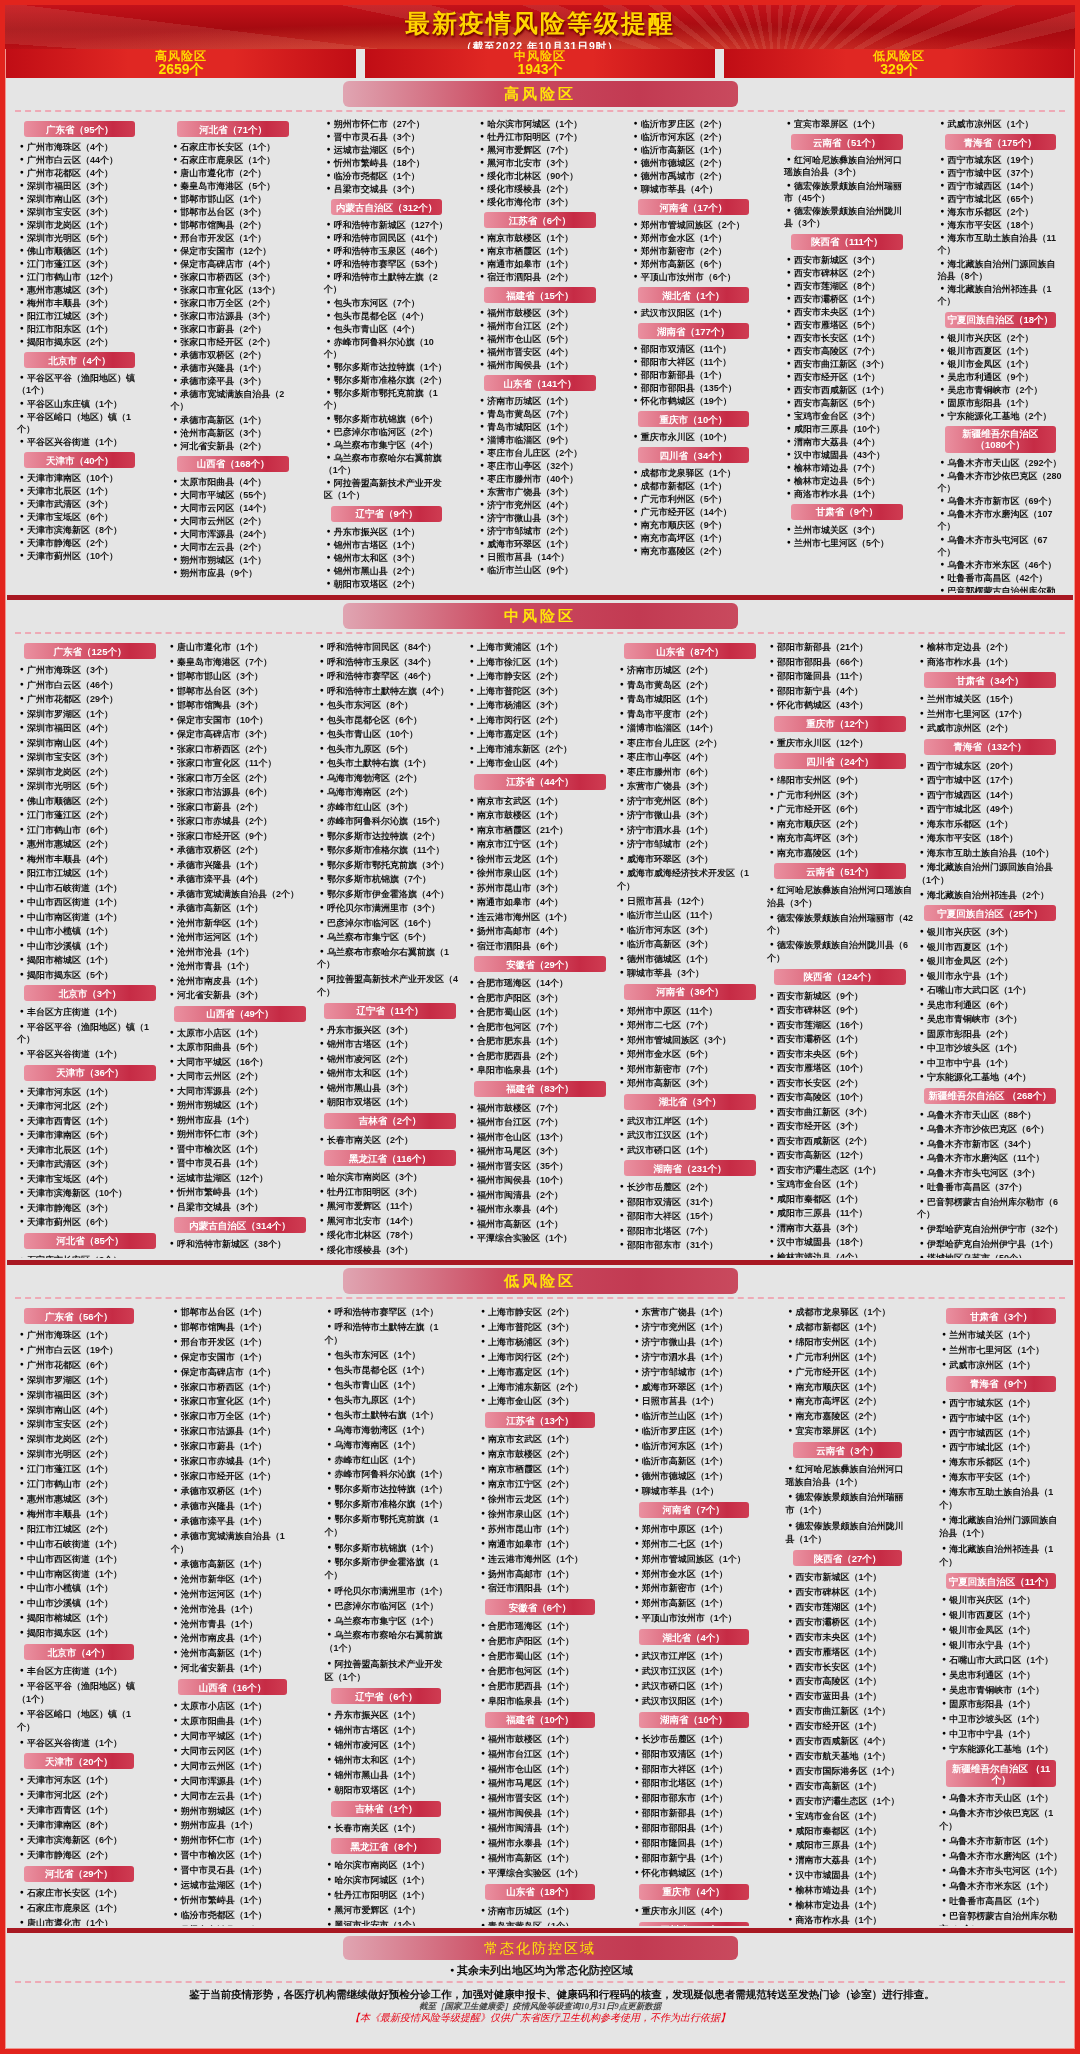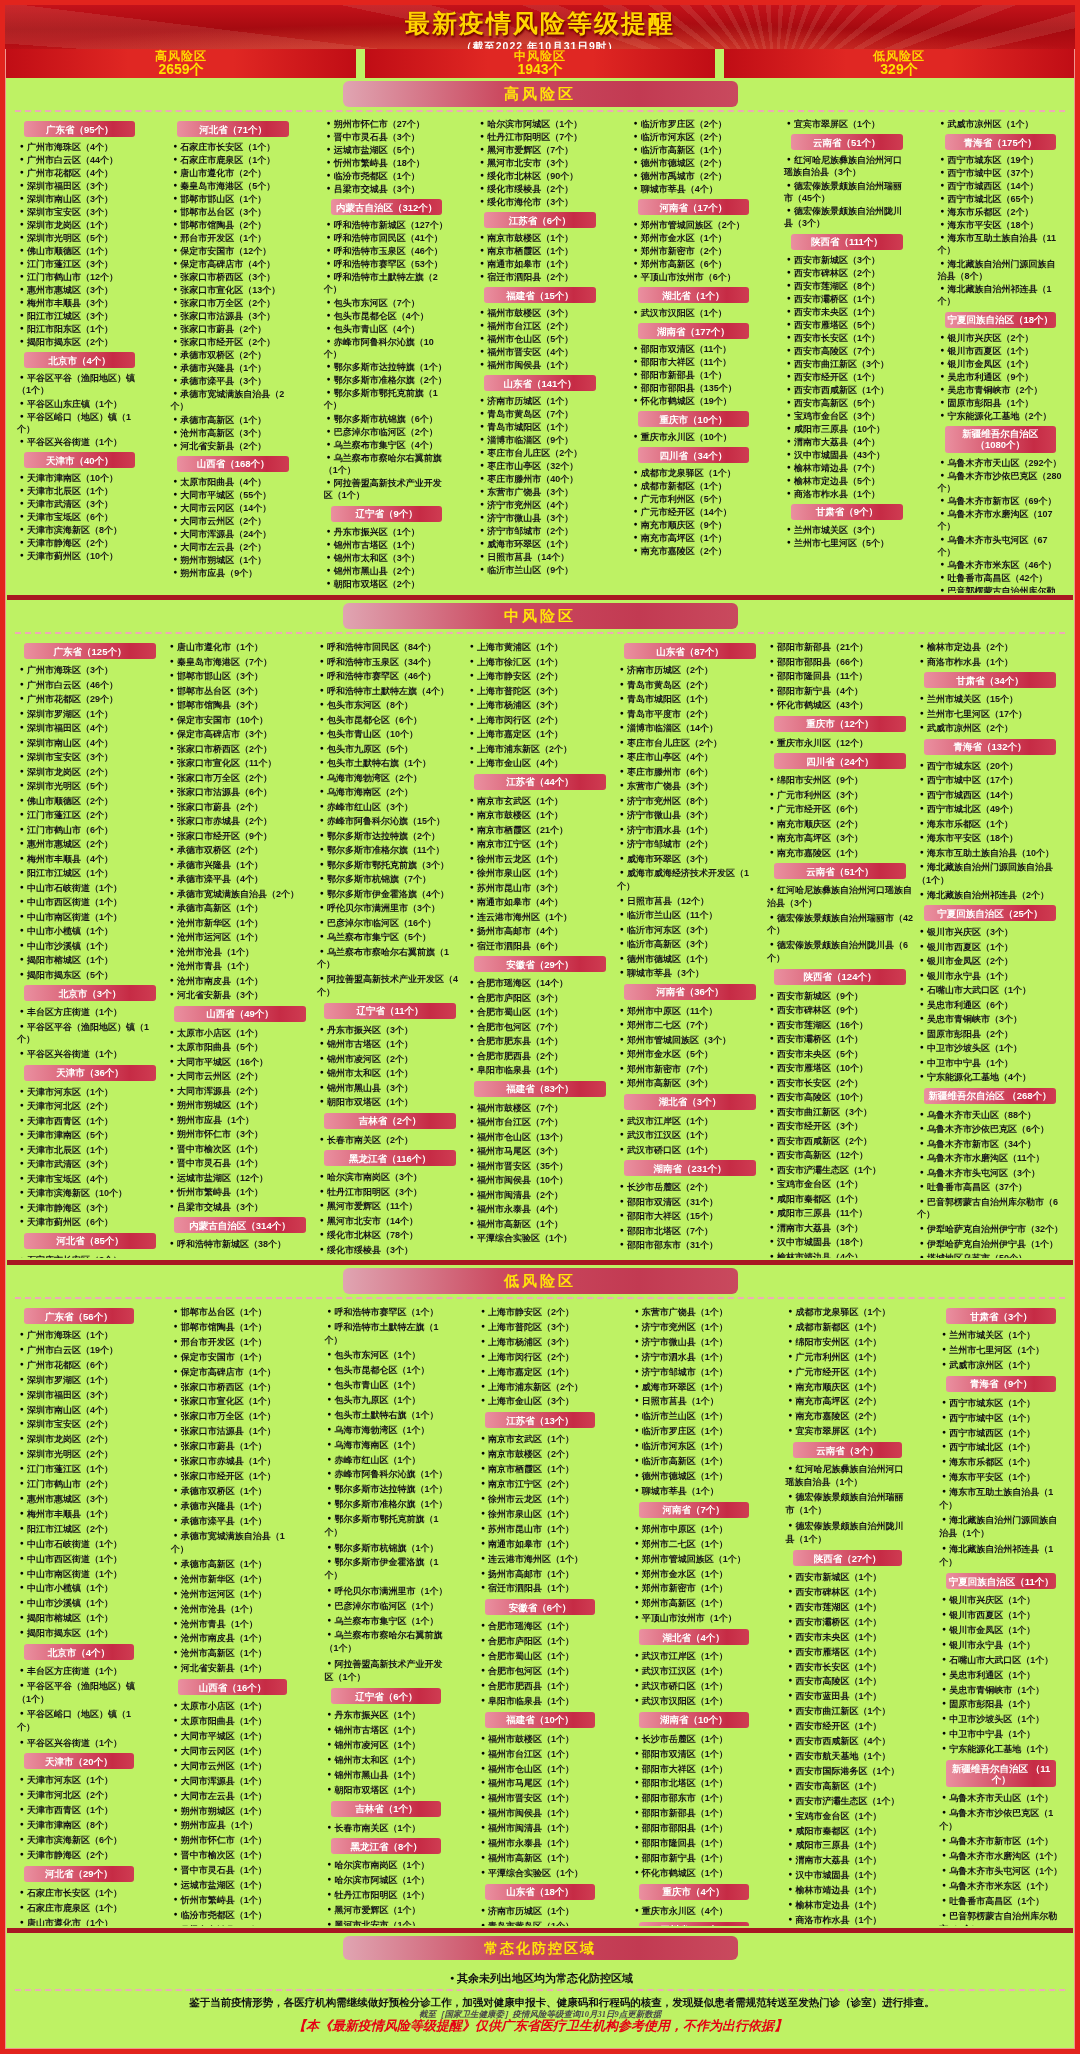--- a/index.html
+++ b/index.html
@@ -1,18 +1,18 @@
 <!DOCTYPE html>
 <html><head>
 <meta charset="utf-8">
 <style>
   * { margin:0; padding:0; box-sizing:border-box; }
   html,body { background:#fff; }
   body { font-family:"Liberation Sans","DejaVu Sans",sans-serif; }
-  .page { position:relative; width:1080px; height:2054px; margin:0 auto; background:#bef264;
+  .page { position:relative; width:1080px; height:2054px; margin:0 auto; background:#e5e5e5;
           border:5px solid #e2241d; overflow:hidden; }
   .page-inner { position:relative; width:100%; height:100%; box-shadow:inset 0 0 0 1px #f0968f; }
 
   
   .title-banner { height:44px; text-align:center; position:relative; overflow:hidden;
     background:
       radial-gradient(ellipse 90% 160% at 50% 135%, rgba(255,150,90,.50), transparent 60%),
       repeating-conic-gradient(from 170deg at 72% 210%, rgba(255,230,200,.10) 0 3deg, transparent 3deg 8deg),
       linear-gradient(180deg,#c4121a 0%,#a50a10 55%,#b80f15 100%);
   }
@@ -44,32 +44,32 @@
     font-size:9.5px; line-height:11px; text-align:center; border-radius:3px; padding:2.5px 2px;
     margin:4px 7px 3px; }
   .item { font-weight:bold; color:#161616; font-size:9px; word-break:break-all; }
   .blt { font-size:6.5px; margin:0 3px 0 3px; vertical-align:1.5px; color:#000; }
 
   #cols-high { height:478px;gap:28px; } #cols-high .item { line-height:12.5px; }
   #cols-mid  { height:621px; } #cols-mid .item  { line-height:13px; }
   #cols-low  { height:624px;gap:30px; } #cols-low .item  { line-height:13.4px; }
 
   
-  .normal-banner { width:395px; margin:3px auto 10px; height:24px; line-height:24px; border-radius:6px;
-    text-align:center; font-size:14px; font-weight:bold; color:#ffe40a; letter-spacing:2px;
+  .normal-banner { width:395px; margin:3px auto 2px; height:24px; line-height:24px; border-radius:6px;
+    text-align:center; font-size:14px; font-weight:normal; color:#ffe40a; letter-spacing:2px;
     background:linear-gradient(90deg,#e0a5b2,#cb4a60 40%,#c23a52 75%,#c94a5e); }
   .normal-note { text-align:center; font-size:11px; font-weight:bold; color:#111; line-height:15px; }
   .normal-note .blt { font-size:7px; }
 
   .footer { text-align:center; padding-top:2px; }
   .footer-line1 { font-size:10.5px; font-weight:bold; color:#111; line-height:13px;margin-left:44px; }
   .footer-line2 { font-family:"Liberation Serif","DejaVu Serif",serif; font-style:italic;
     font-size:8.5px; color:#4a4a4a; font-weight:bold; line-height:11px; }
   .footer-line3 { font-family:"Liberation Serif","DejaVu Serif",serif; font-style:italic;
-    font-size:13px; color:#e60012; font-weight:bold; line-height:12px; }
+    font-size:10px; color:#e60012; font-weight:normal; line-height:12px; }
 </style>
 </head>
 <body>
 
 <div class="page">
   <div class="page-inner">
 
     <div class="title-banner">
       <span class="main-title">最新疫情风险等级提醒</span>
       <span class="sub-title">（截至2022 年10月31日9时）</span>

